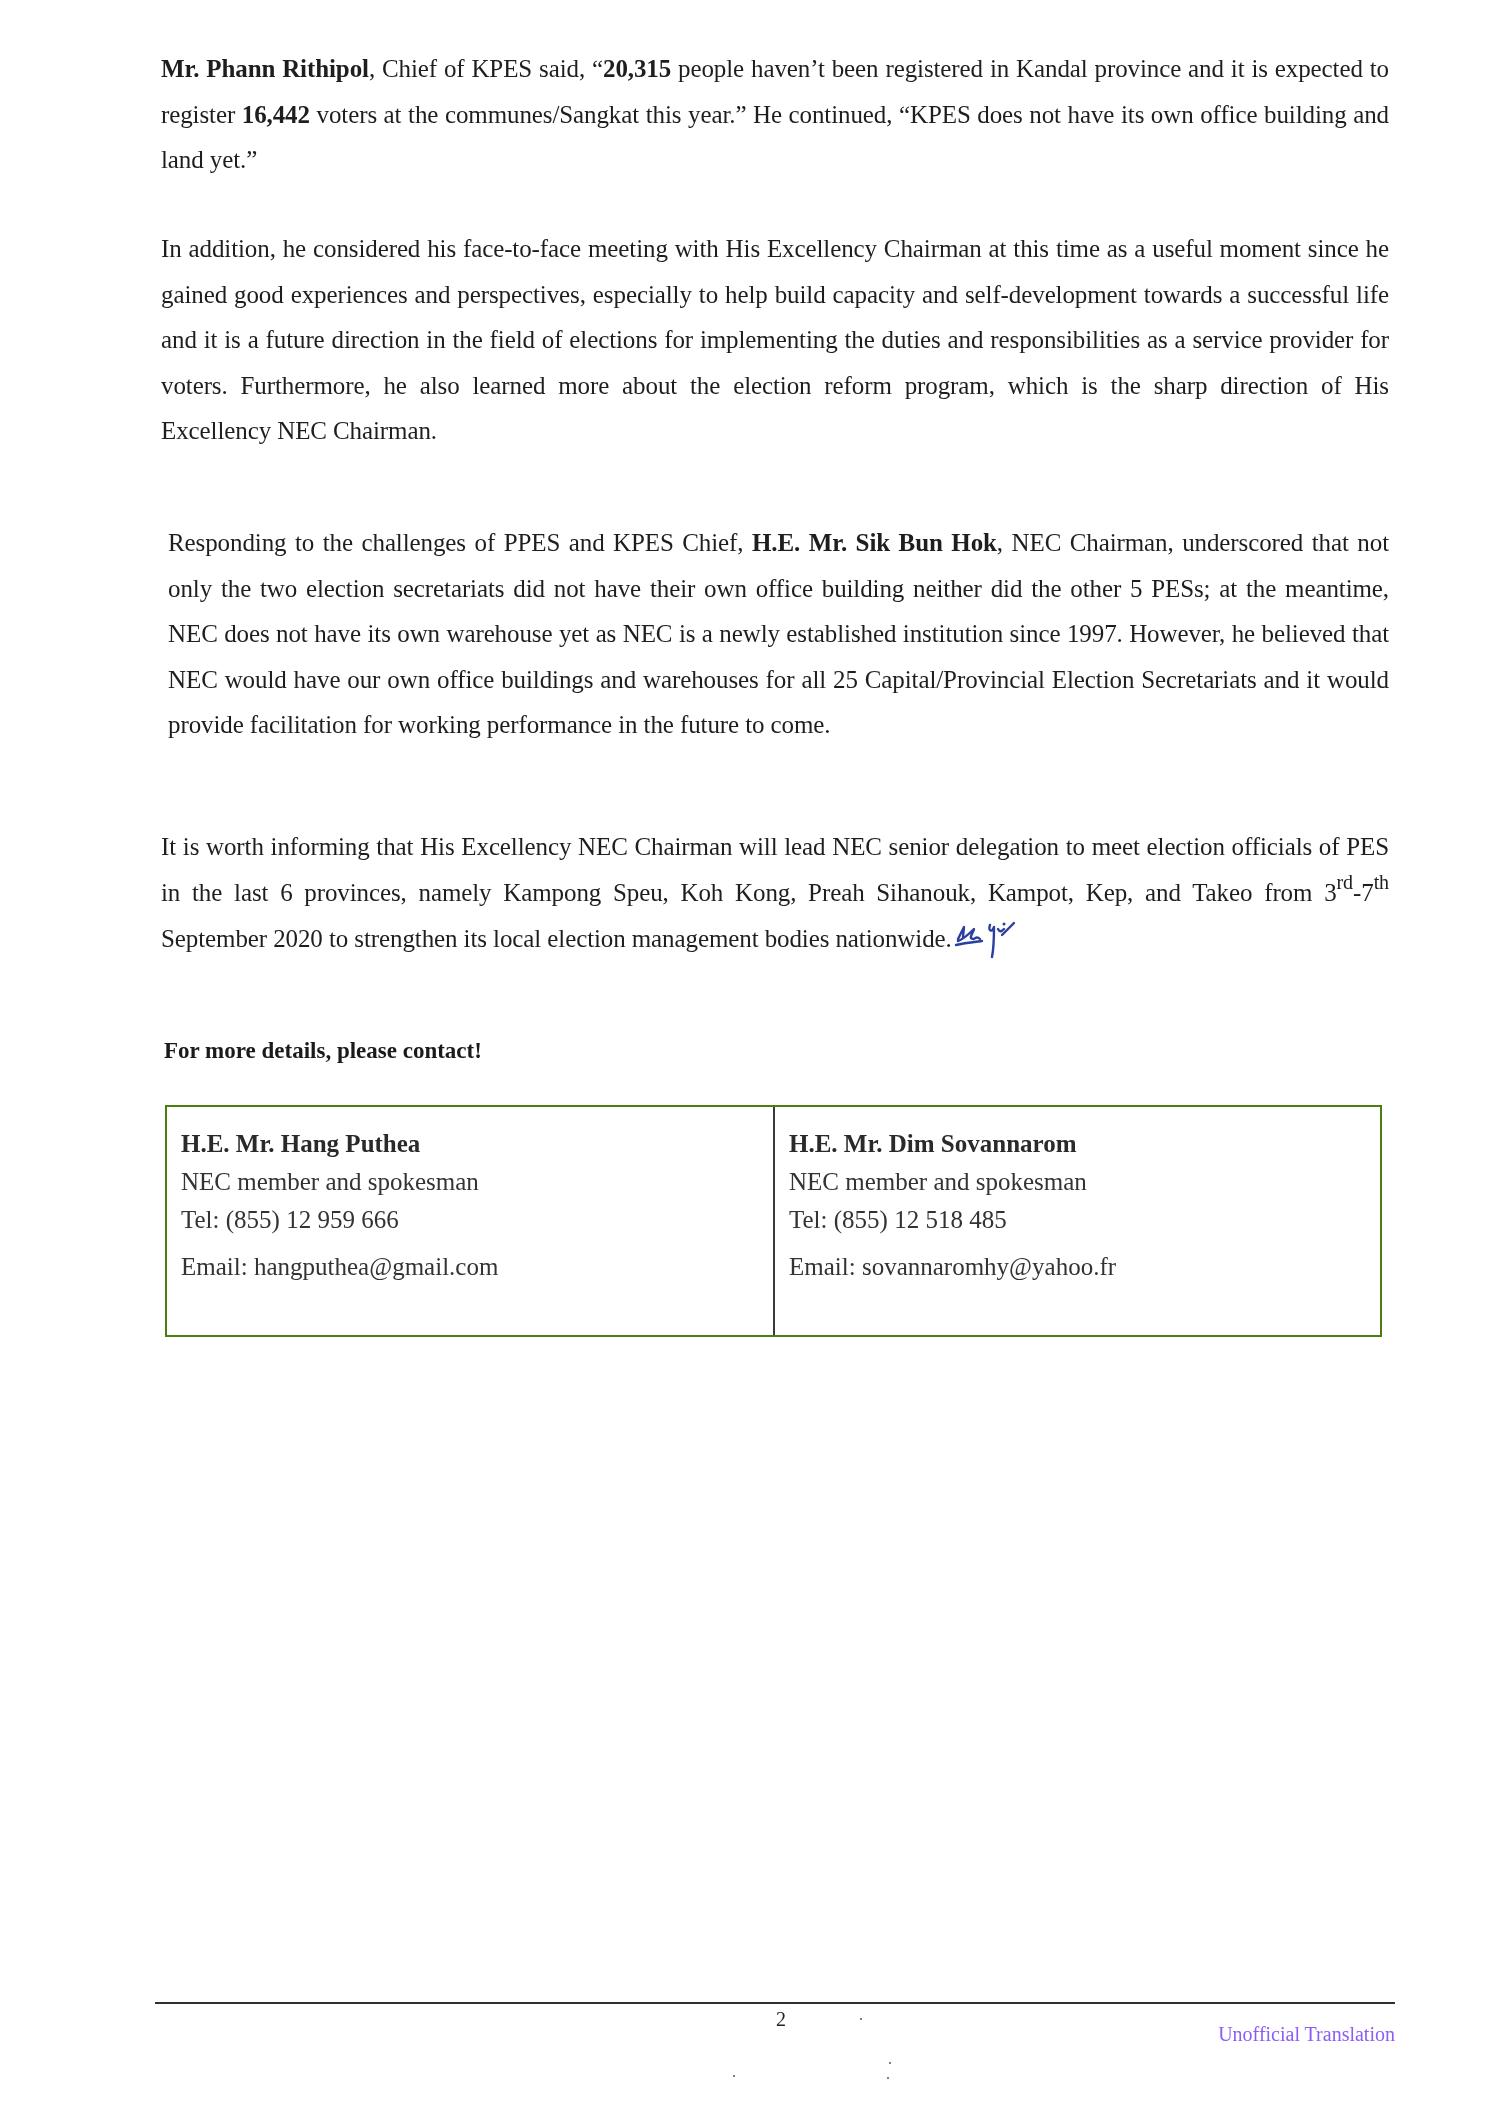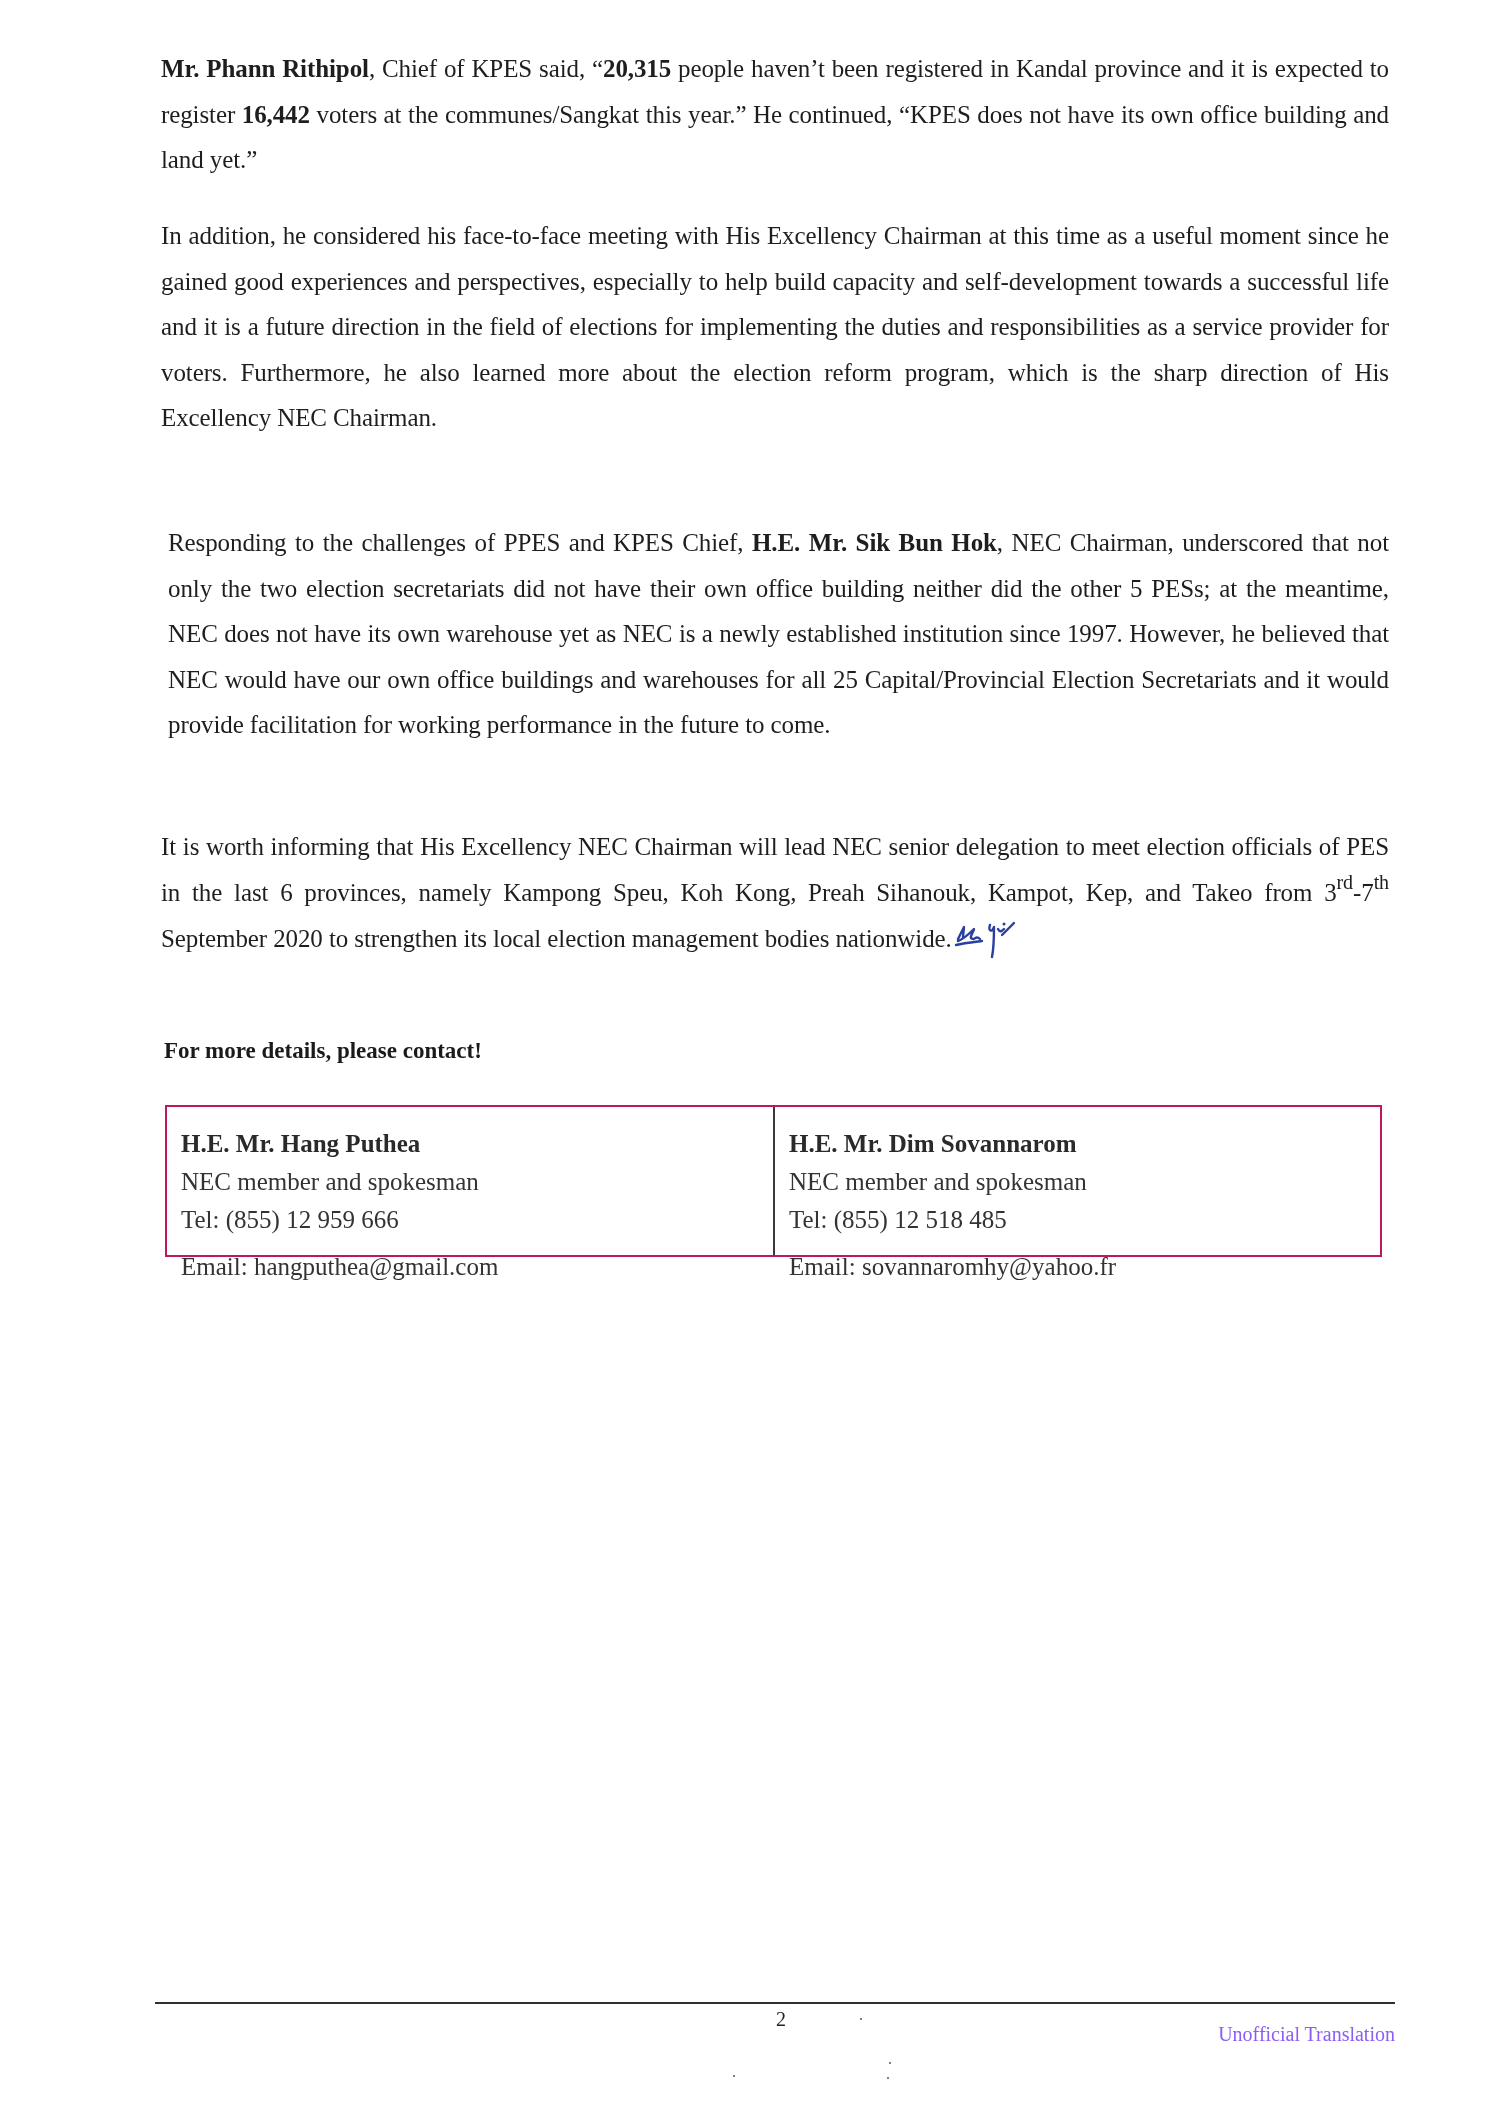--- a/index.html
+++ b/index.html
@@ -8,32 +8,32 @@
     font-family: "Liberation Serif", "DejaVu Serif", serif; color: #1e1e1e;
   }
   .page { position: absolute; left: 0; top: 0; width: 1500px; height: 2122px; }
   .body-text {
     position: absolute; left: 157px; width: 1236px;
     font-size: 25px; line-height: 45.5px; text-align: justify; letter-spacing: -0.1px;
   }
   .body-text p { margin: 4px; }
   .body-text b { font-weight: bold; }
   #para1 { top: 42px; }
-  #para2 { top: 209px; }
+  #para2 { top: 222px; }
   #para3 { top: 516px; }
   #para3 .lead { padding-left: 7px; }
   #para4 { top: 820px; }
   sup { font-size: 20px; line-height: 0; position: relative; top: -2px; }
   .signature { display: inline-block; vertical-align: -14px; margin-left: 2px; }
   #contact-heading {
     position: absolute; left: 164px; top: 1038px; font-size: 23px; font-weight: bold; color: #1a1a1a;
   }
   .contact-table {
-    position: absolute; left: 165px; top: 1105px; width: 1217px; height: 152px;
-    border: 2px solid #be185d; box-sizing: border-box; display: flex;
+    position: absolute; left: 165px; top: 1105px; width: 1217px; height: 232px;
+    border: 2px solid #4d7c0f; box-sizing: border-box; display: flex;
   }
   .contact-cell { box-sizing: border-box; padding: 18px 14px 0 14px; font-size: 25px; line-height: 38px; color: #333; }
   .contact-cell.left { width: 608px; border-right: 2px solid #3a3a3a; }
   .contact-cell.right { flex: 1; }
   .contact-name { font-weight: bold; color: #2a2a2a; }
   .contact-email-row { margin-top: 9px; }
   .email-link { text-underline-offset: 3px; color: #333; }
   .footer-rule { position: absolute; left: 155px; top: 2002px; width: 1240px; height: 2px; background: #2f2f2f; }
   .page-number { position: absolute; left: 776px; top: 2008px; font-size: 20px; color: #222; }
   .footer-note { position: absolute; right: 105px; top: 2006px; font-size: 20px; color: #8b5cf6; margin-top: 17px; }

